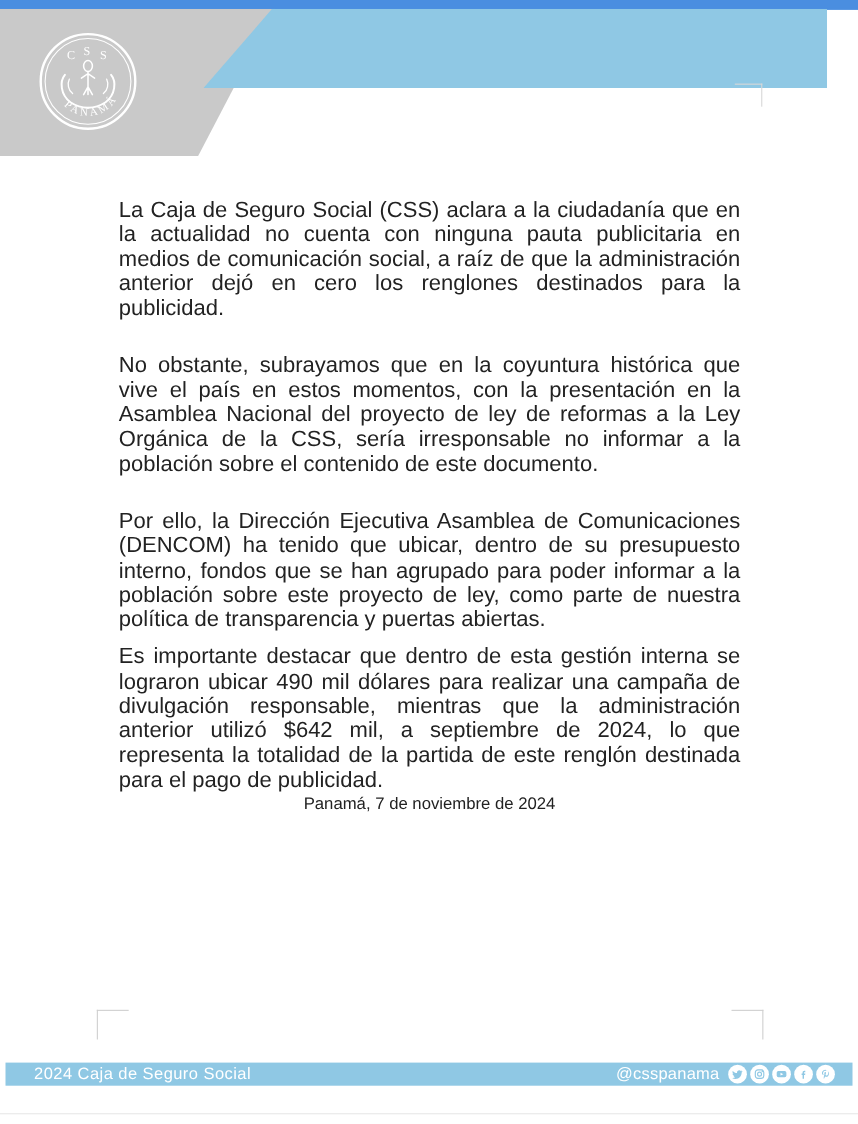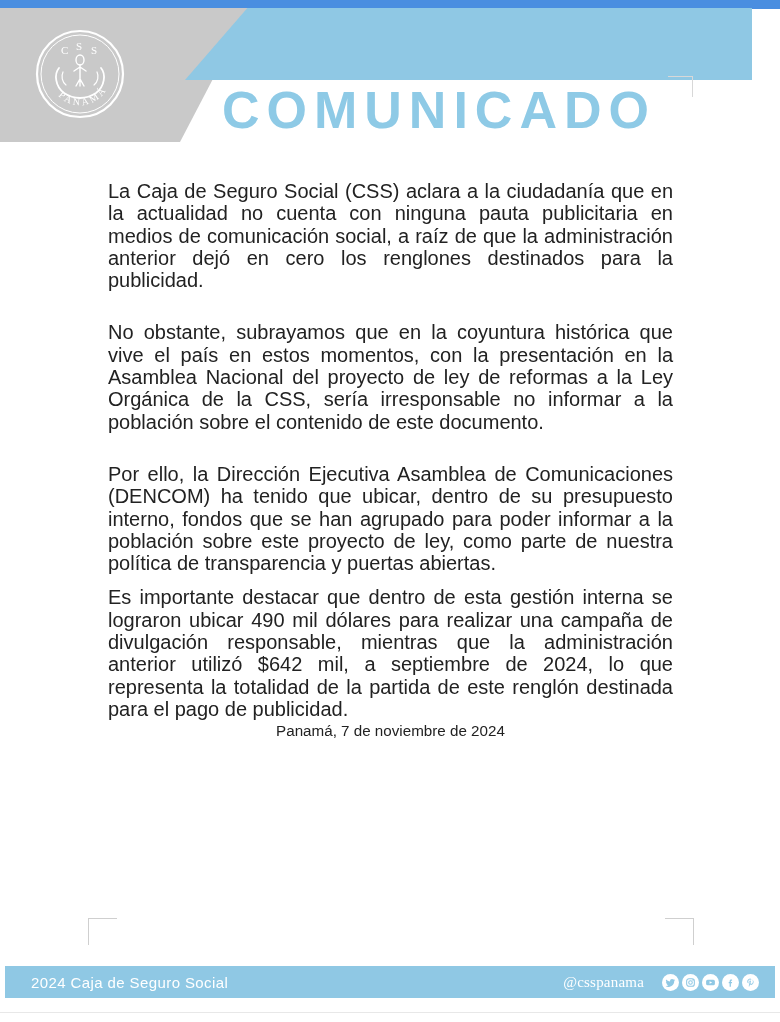--- a/index.html
+++ b/index.html
@@ -131,21 +131,21 @@
     border-top: 1px solid #cfcfcf;
     border-right: 1px solid #cfcfcf;
   }
 
   
   .footer {
     position: absolute;
     left: 5px;
     top: 966px;
     width: 770px;
-    height: 32px;
+    height: 21px;
     background: #8fc8e4;
     display: flex;
     align-items: center;
     justify-content: space-between;
     box-sizing: border-box;
     padding: 0 16px 0 26px;
   }
   .footer-left {
     color: #ffffff;
     font-size: 15px;
@@ -153,23 +153,23 @@
     letter-spacing: 0.4px;
   }
   .footer-right {
     display: flex;
     align-items: center;
     gap: 6px;
   }
   .footer-handle {
     color: #ffffff;
     font-size: 15px;
-    font-family: Liberation Serif, serif;
+    font-family: Liberation Sans, sans-serif;
     letter-spacing: 0.2px;
-    margin-right: 12px;
+    margin-right: 2px;
   }
   .social {
     display: flex;
     align-items: center;
     gap: 3px;
   }
   .social-icon {
     width: 17px;
     height: 17px;
     border-radius: 50%;
@@ -216,21 +216,20 @@
         <path d="M71 44 C76 50, 75 62, 66 69 C60 73, 54 74, 50 74" fill="none" stroke="#ffffff" stroke-width="1.8" stroke-linecap="round"></path>
         <path d="M33 48 C31 52, 32 58, 36 61 M67 48 C69 52, 68 58, 64 61" fill="none" stroke="#ffffff" stroke-width="1.2" stroke-linecap="round"></path>
 
         <path id="arcP" d="M22 62 A30 30 0 0 0 78 62" fill="none"></path>
         <text fill="#ffffff" font-family="Liberation Serif, serif" font-size="10" letter-spacing="2.5">
           <textPath href="#arcP" startOffset="16%">PANAMÁ</textPath>
         </text>
       </svg>
     </div>
 
-    <div class="comunicado-title">COMUNICADO</div>
     <div class="title-artifact"></div>
   </div>
 
   <div class="content">
     <p class="para">La Caja de Seguro Social (CSS) aclara a la ciudadanía que en la actualidad no cuenta con ninguna pauta publicitaria en medios de comunicación social, a raíz de que la administración anterior dejó en cero los renglones destinados para la publicidad.</p>
     <div class="gap-lg"></div>
     <p class="para">No obstante, subrayamos que en la coyuntura histórica que vive el país en estos momentos, con la presentación en la Asamblea Nacional del proyecto de ley de reformas a la Ley Orgánica de la CSS, sería irresponsable no informar a la población sobre el contenido de este documento.</p>
     <div class="gap-md"></div>
     <p class="para">Por ello, la Dirección Ejecutiva Asamblea de Comunicaciones (DENCOM) ha tenido que ubicar, dentro de su presupuesto interno, fondos que se han agrupado para poder informar a la población sobre este proyecto de ley, como parte de nuestra política de transparencia y puertas abiertas.</p>
     <div class="gap-sm"></div>

